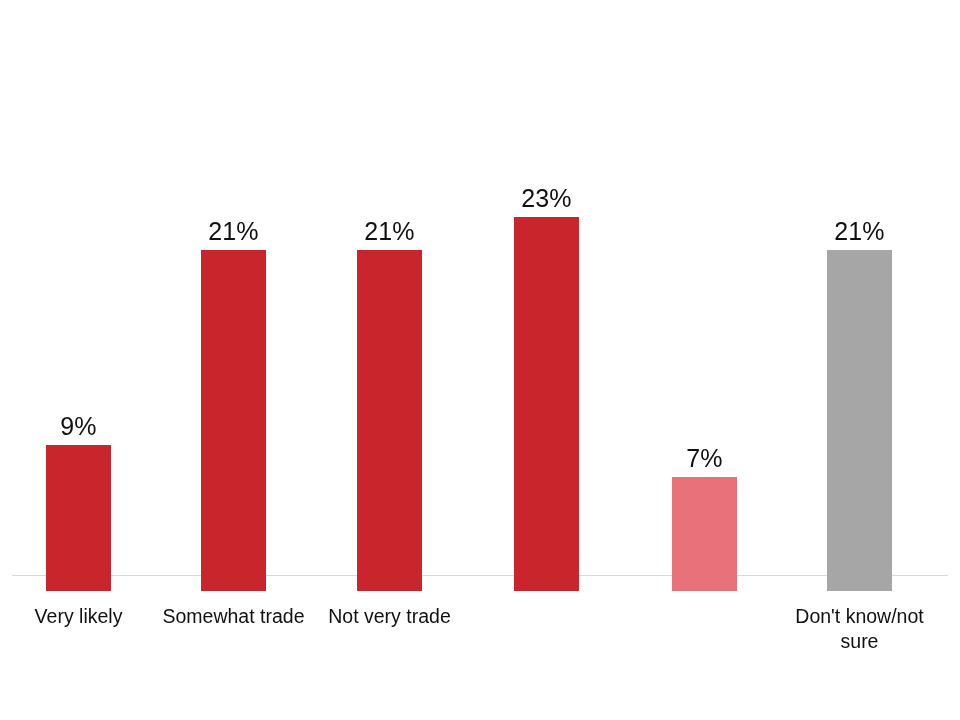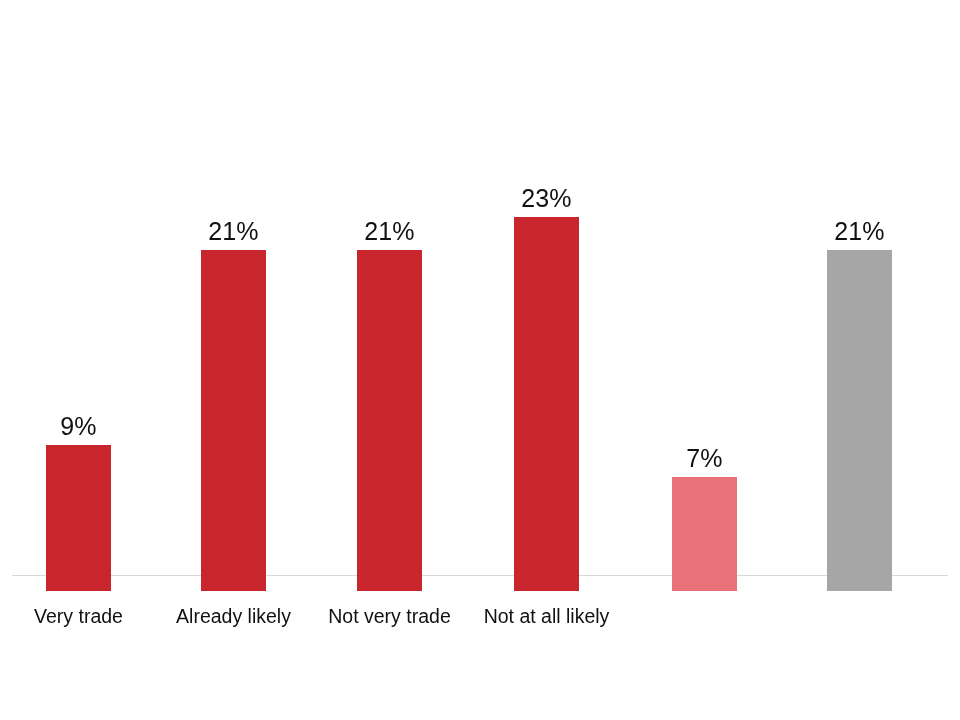--- a/index.html
+++ b/index.html
@@ -82,45 +82,46 @@
 
 <div id="chart-root">
 
   <div class="plot-area">
 
     <div class="axis-line"></div>
 
     <div class="bar-group" style="left:0px;">
       <div class="value-label" style="top: 395.75px;">9%</div>
       <div class="bar" style="height: 146.25px;"></div>
-      <div class="cat-label">Very trade</div>
+      <div class="cat-label">Very likely</div>
     </div>
 
     <div class="bar-group" style="left:155px;">
       <div class="value-label" style="top: 200.75px;">21%</div>
       <div class="bar" style="height: 341.25px;"></div>
-      <div class="cat-label">Already likely</div>
+      <div class="cat-label">Somewhat trade</div>
     </div>
 
     <div class="bar-group" style="left:311px;">
       <div class="value-label" style="top: 200.75px;">21%</div>
       <div class="bar" style="height: 341.25px;"></div>
       <div class="cat-label">Not very trade</div>
     </div>
 
     <div class="bar-group" style="left:468px;">
       <div class="value-label" style="top: 168.25px;">23%</div>
       <div class="bar" style="height: 373.75px;"></div>
-      <div class="cat-label">Not at all likely</div>
     </div>
 
     <div class="bar-group" style="left:626px;">
       <div class="value-label" style="top: 428.25px;">7%</div>
       <div class="bar variant-highlight" style="height: 113.75px;"></div>
     </div>
 
     <div class="bar-group" style="left:781px;">
       <div class="value-label" style="top: 200.75px;">21%</div>
       <div class="bar variant-neutral" style="height: 341.25px;"></div>
+      <div class="cat-label">Don't know/not
+sure</div>
     </div>
 
   </div>
 </div>
 
 </body></html>

